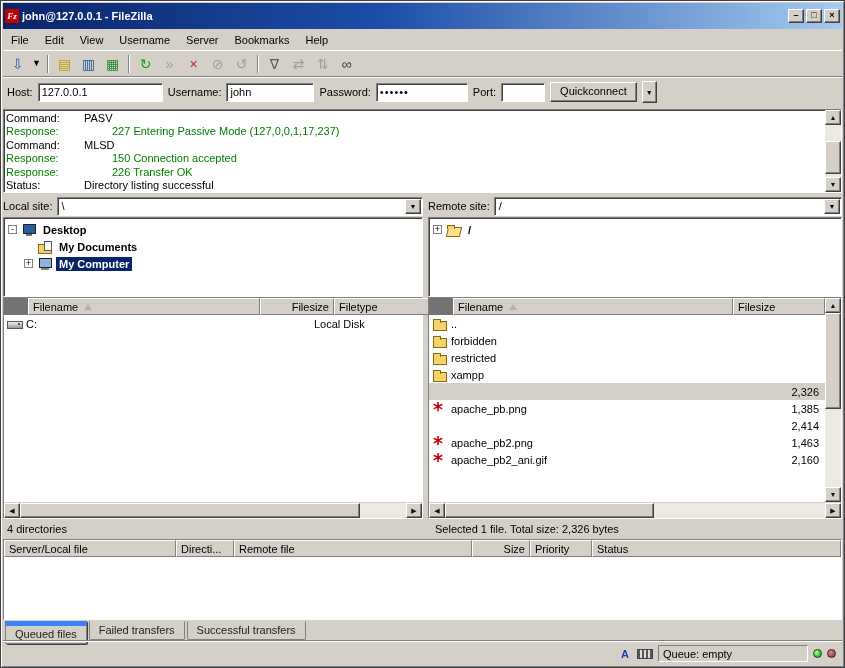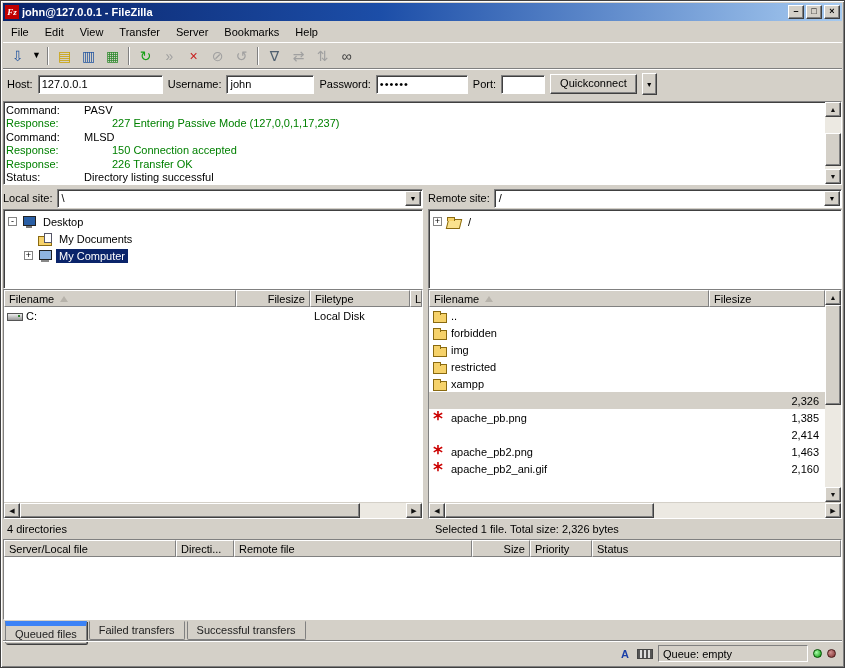--- a/index.html
+++ b/index.html
@@ -2,21 +2,21 @@
 <html><head>
 <meta charset="utf-8">
 <style>
   html,body{margin:0;padding:0;background:#777;}
   body{font-family:"Liberation Sans",sans-serif;}
   *{box-sizing:border-box;}
   .window{width:845px;height:668px;background:#d4d0c8;border:1px solid #404040;
     box-shadow:inset 1px 1px 0 #fff, inset -1px -1px 0 #808080;
     padding:2px;display:flex;flex-direction:column;overflow:hidden;}
   
-  .titlebar{height:18px;flex:none;background:linear-gradient(90deg,#0a246a 0%,#1c4ea8 45%,#a6caf0 100%);
+  .titlebar{height:26px;flex:none;background:linear-gradient(90deg,#0a246a 0%,#1c4ea8 45%,#a6caf0 100%);
     display:flex;align-items:center;gap:3px;padding:0 2px;}
   .appicon{width:14px;height:14px;background:#c00000;color:#fff;font:italic bold 9px/14px "Liberation Serif",serif;
     text-align:center;flex:none;}
   .title{color:#fff;font-size:11px;font-weight:bold;flex:1;white-space:nowrap;overflow:hidden;}
   .winbtns{display:flex;gap:2px;flex:none;}
   .wbtn{width:16px;height:14px;background:#d4d0c8;border:1px solid;border-color:#fff #404040 #404040 #fff;
     box-shadow:inset -1px -1px 0 #808080;font:bold 9px/11px "Liberation Sans",sans-serif;text-align:center;padding:0;}
   
   .menubar{height:22px;flex:none;display:flex;align-items:center;font-size:11px;border-bottom:1px solid #fff;}
   .menuitem{padding:3px 8px;cursor:default;}
@@ -70,21 +70,21 @@
     box-shadow:inset 1px 1px 0 #404040;display:flex;align-items:center;padding-left:4px;position:relative;font-size:11px;}
   .combobtn{position:absolute;right:1px;top:1px;bottom:1px;width:16px;background:#d4d0c8;border:1px solid;
     border-color:#fff #404040 #404040 #fff;box-shadow:inset -1px -1px 0 #808080;display:flex;align-items:center;justify-content:center;font-size:7px;}
   .combobtn::before{content:"▼";}
   .treebox{flex:1;background:#fff;border:1px solid;border-color:#808080 #fff #fff #808080;
     box-shadow:inset 1px 1px 0 #404040;overflow:hidden;padding-top:3px;}
   .treerow{display:flex;align-items:center;height:17px;font-size:11px;white-space:nowrap;}
   .expando{width:9px;height:9px;flex:none;border:1px solid #848484;background:#fff;
     font:9px/7px "Liberation Sans",sans-serif;text-align:center;margin-right:4px;visibility:hidden;color:#000;}
   .expando.hasexp{visibility:visible;}
-  .tlabel{padding:1px 3px;}
+  .tlabel{padding:1px 3px;font-weight:bold;}
   .treerow.selected .tlabel{background:#0a246a;color:#fff;}
   
   .ficon{display:inline-block;width:16px;height:14px;position:relative;margin-right:3px;flex:none;}
   .icon-folder::before,.icon-folder-open::before,.icon-folder-docs::before{
     content:"";position:absolute;left:1px;top:4px;width:12px;height:8px;background:#f6d26a;border:1px solid #8a6a10;}
   .icon-folder::after,.icon-folder-open::after{
     content:"";position:absolute;left:1px;top:2px;width:6px;height:3px;background:#f6d26a;border:1px solid #8a6a10;border-bottom:none;}
   .icon-folder-open::before{transform:skewX(-14deg);background:#fae28e;}
   .icon-folder-docs::after{content:"";position:absolute;right:1px;top:1px;width:6px;height:8px;background:#fff;border:1px solid #556;}
   .icon-file-red::before{content:"*";position:absolute;left:1px;top:-1px;color:#cc0000;font:bold 19px/16px "DejaVu Sans",sans-serif;}
@@ -94,21 +94,21 @@
   .icon-desktop::before{content:"";position:absolute;left:2px;top:1px;width:11px;height:8px;background:#2a5fa5;border:1px solid #222;}
   .icon-desktop::after{content:"";position:absolute;left:5px;top:11px;width:6px;height:2px;background:#777;}
   .icon-computer::before{content:"";position:absolute;left:2px;top:1px;width:11px;height:8px;background:#8fb4e0;border:1px solid #222;}
   .icon-computer::after{content:"";position:absolute;left:4px;top:11px;width:8px;height:2px;background:#888;}
   
   .listsrow{flex:1;display:flex;min-height:0;}
   .listpane{display:flex;flex-direction:column;min-width:0;position:relative;
     border:1px solid;border-color:#808080 #fff #fff #808080;background:#fff;}
   .listpane.leftl{flex:0 0 420px;}
   .listpane.rightl{flex:1;}
-  .lheader{display:flex;height:17px;flex:none;background:#737373;}
+  .lheader{display:flex;height:17px;flex:none;background:#737373;padding-left:24px;}
   .hcell{background:#d4d0c8;border:1px solid;border-color:#fff #808080 #808080 #fff;font-size:11px;
     padding:1px 4px;display:flex;align-items:center;white-space:nowrap;overflow:hidden;}
   .sortarrow{width:0;height:0;border-left:4px solid transparent;border-right:4px solid transparent;
     border-bottom:6px solid #b6b2aa;margin-left:6px;}
   .lbody{flex:1;background:#fff;overflow:hidden;}
   .filerow{display:flex;align-items:center;height:17px;font-size:11px;white-space:nowrap;}
   .filerow.selected{background:#d4d0c8;}
   .c-name{display:flex;align-items:center;padding-left:3px;overflow:hidden;}
   .c-size{display:flex;justify-content:flex-end;padding-right:6px;}
   .leftl .c-name,.leftl .h-name{flex:0 0 232px;}
@@ -161,21 +161,21 @@
   </div>
 
   <div class="menubar">
 
       <span class="menuitem">File</span>
 
       <span class="menuitem">Edit</span>
 
       <span class="menuitem">View</span>
 
-      <span class="menuitem">Transfer</span>
+      <span class="menuitem">Username</span>
 
       <span class="menuitem">Server</span>
 
       <span class="menuitem">Bookmarks</span>
 
       <span class="menuitem">Help</span>
     </div>
 
   <div class="toolbar">
 
@@ -406,27 +406,20 @@
           </div>
 
           <div class="filerow">
             <span class="c-name">
               <span class="ficon icon-folder"></span>
               <span>forbidden</span>
             </span>
             <span class="c-size"></span>
           </div>
 
-          <div class="filerow">
-            <span class="c-name">
-              <span class="ficon icon-folder"></span>
-              <span>img</span>
-            </span>
-            <span class="c-size"></span>
-          </div>
 
           <div class="filerow">
             <span class="c-name">
               <span class="ficon icon-folder"></span>
               <span>restricted</span>
             </span>
             <span class="c-size"></span>
           </div>
 
           <div class="filerow">

